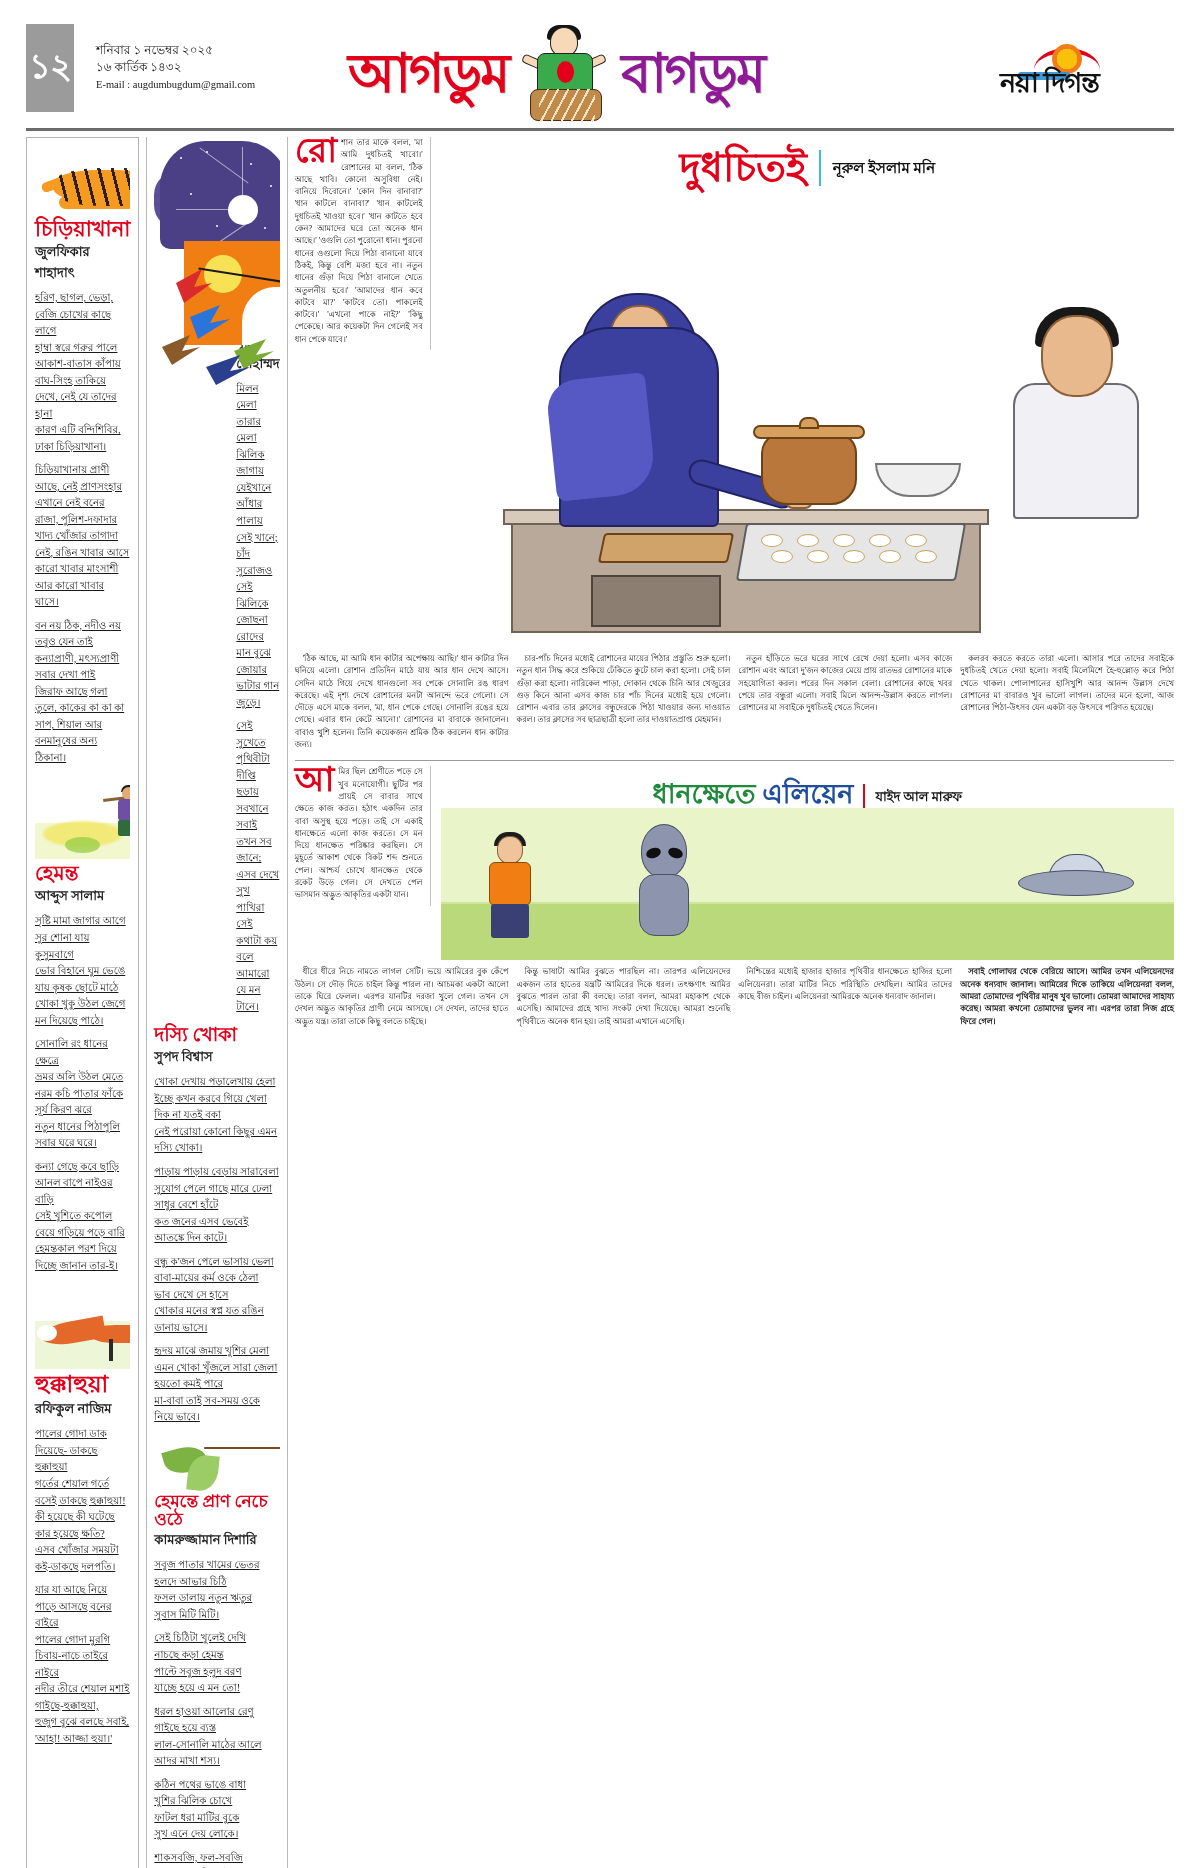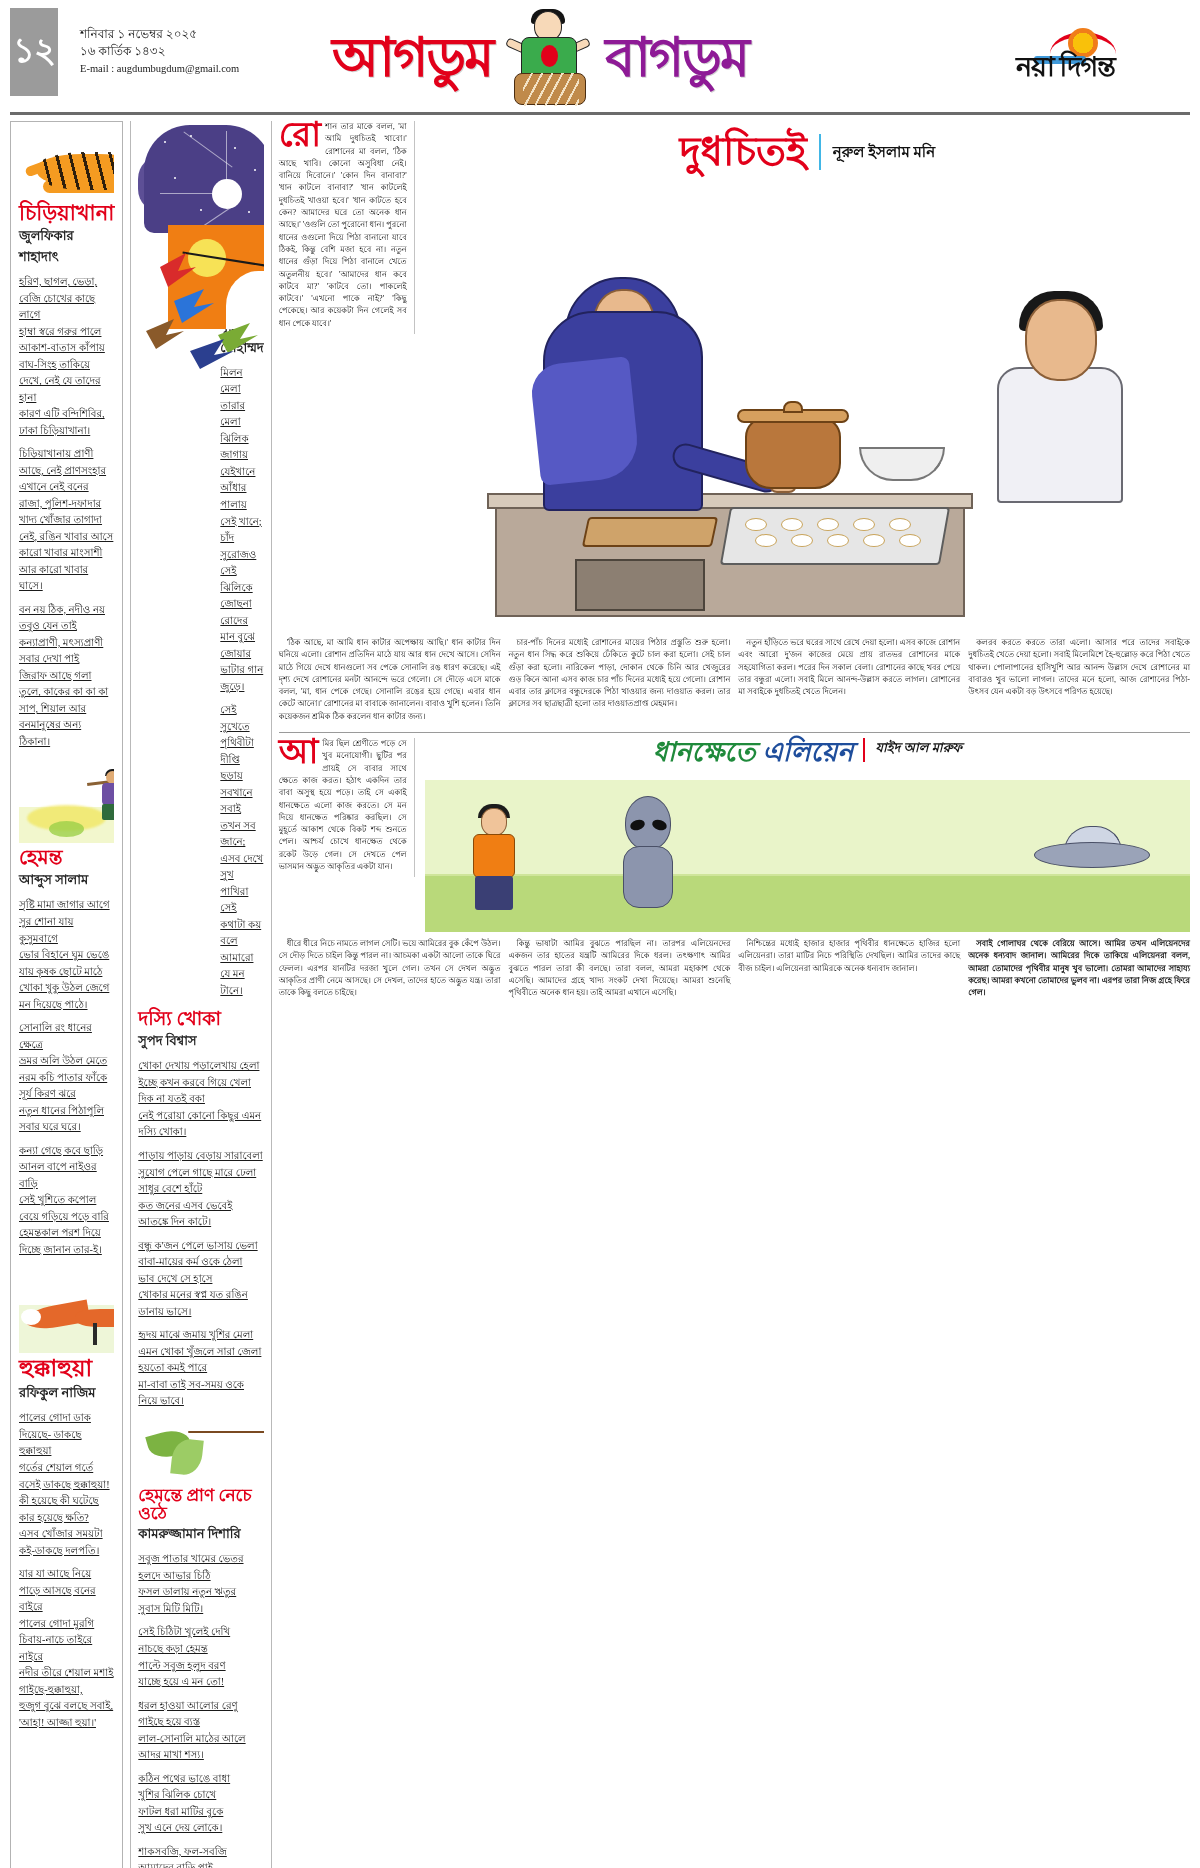--- a/index.html
+++ b/index.html
@@ -5,21 +5,21 @@
   * { box-sizing: border-box; }
   html, body { margin:0; padding:0; }
   body {
     width:1200px; height:1868px;
     background:#ffffff;
     font-family:"Liberation Serif","DejaVu Serif",serif;
     color:#111;
     position:relative;
     overflow:hidden;
   }
-  .page { position:relative; width:1200px; height:1808px; padding:0; }
+  .page { position:relative; width:1200px; height:1808px; padding:16px; }
 
   
   .masthead { position:relative; height:112px; display:flex; align-items:flex-start; }
   .page-num-box {
     width:48px; height:88px; margin:8px 0 0 10px;
     background:#9b9b9b; color:#ffffff;
     display:flex; align-items:center; justify-content:center;
     font-size:34px; font-weight:bold; letter-spacing:-1px;
   }
   .date-block { margin:26px 0 0 22px; line-height:1.45; font-size:11.5px; color:#1a1a1a; }
@@ -345,21 +345,21 @@
 হয়তো কমই পারে
 মা-বাবা তাই সব-সময় ওকে নিয়ে ভাবে।</p>
         </div>
 
         <div class="ill leaf-ill">
           <span class="stem"></span>
             <span class="lv1"></span>
             <span class="lv2"></span>
         </div>
 
-        <div class="ttl ttl-red" style="font-size:17px;margin-top:12px;">হেমন্তে প্রাণ নেচে ওঠে</div>
+        <div class="ttl ttl-red" style="font-size:17px;margin-top:2px;">হেমন্তে প্রাণ নেচে ওঠে</div>
         <div class="author">কামরুজ্জামান দিশারি</div>
         <div class="poem">
           <p style="white-space:pre-line">সবুজ পাতার খামের ভেতর
 হলদে আভার চিঠি
 ফসল ডালায় নতুন ঋতুর
 সুবাস মিটি মিটি।</p>
           <p style="white-space:pre-line">সেই চিঠিটা খুলেই দেখি
 নাচছে কড়া হেমন্ত
 পাল্টে সবুজ হলুদ বরণ
 যাচ্ছে হয়ে এ মন তো!</p>
@@ -464,21 +464,21 @@
 
         <div style="display:flex;align-items:flex-start;margin-top:4px;">
           <div class="minicol" style="width:136px;padding-right:7px;border-right:1px solid #c3c3c3;">
             <p style="text-indent:0">
               <span class="dropcap">আ</span>
               <span>মির ছিল শ্রেণীতে পড়ে সে খুব মনোযোগী। ছুটির পর প্রায়ই সে বাবার সাথে ক্ষেতে কাজ করত।
 হঠাৎ একদিন তার বাবা অসুস্থ হয়ে পড়ে। তাই সে একাই ধানক্ষেতে এলো কাজ করতে। সে মন দিয়ে ধানক্ষেত পরিষ্কার করছিল। সে মুহূর্তে আকাশ থেকে বিকট শব্দ শুনতে পেল। আশ্চর্য চোখে ধানক্ষেত থেকে রকেট উড়ে গেল। সে দেখতে পেল ভাসমান অদ্ভুত আকৃতির একটা যান।</span>
             </p>
           </div>
           <div style="flex:1 1 auto;padding-left:10px;">
-            <div style="display:flex;align-items:flex-start;justify-content:center;gap:10px;height:42px;font-style:italic;">
+            <div style="display:flex;align-items:flex-end;justify-content:center;gap:10px;height:42px;">
               <span class="ttl" style="font-size:27px;">
                 <span class="ttl-green">ধানক্ষেতে</span>
                 <span class="ttl-blue">এলিয়েন</span>
               </span>
               <span style="width:2px;height:24px;background:#e2001a;"></span>
               <span style="font-size:13px;font-weight:bold;">যাইদ আল মারুফ</span>
             </div>
             <div class="alienscene">
               <span class="field"></span>
               <span class="boy-hair"></span>

